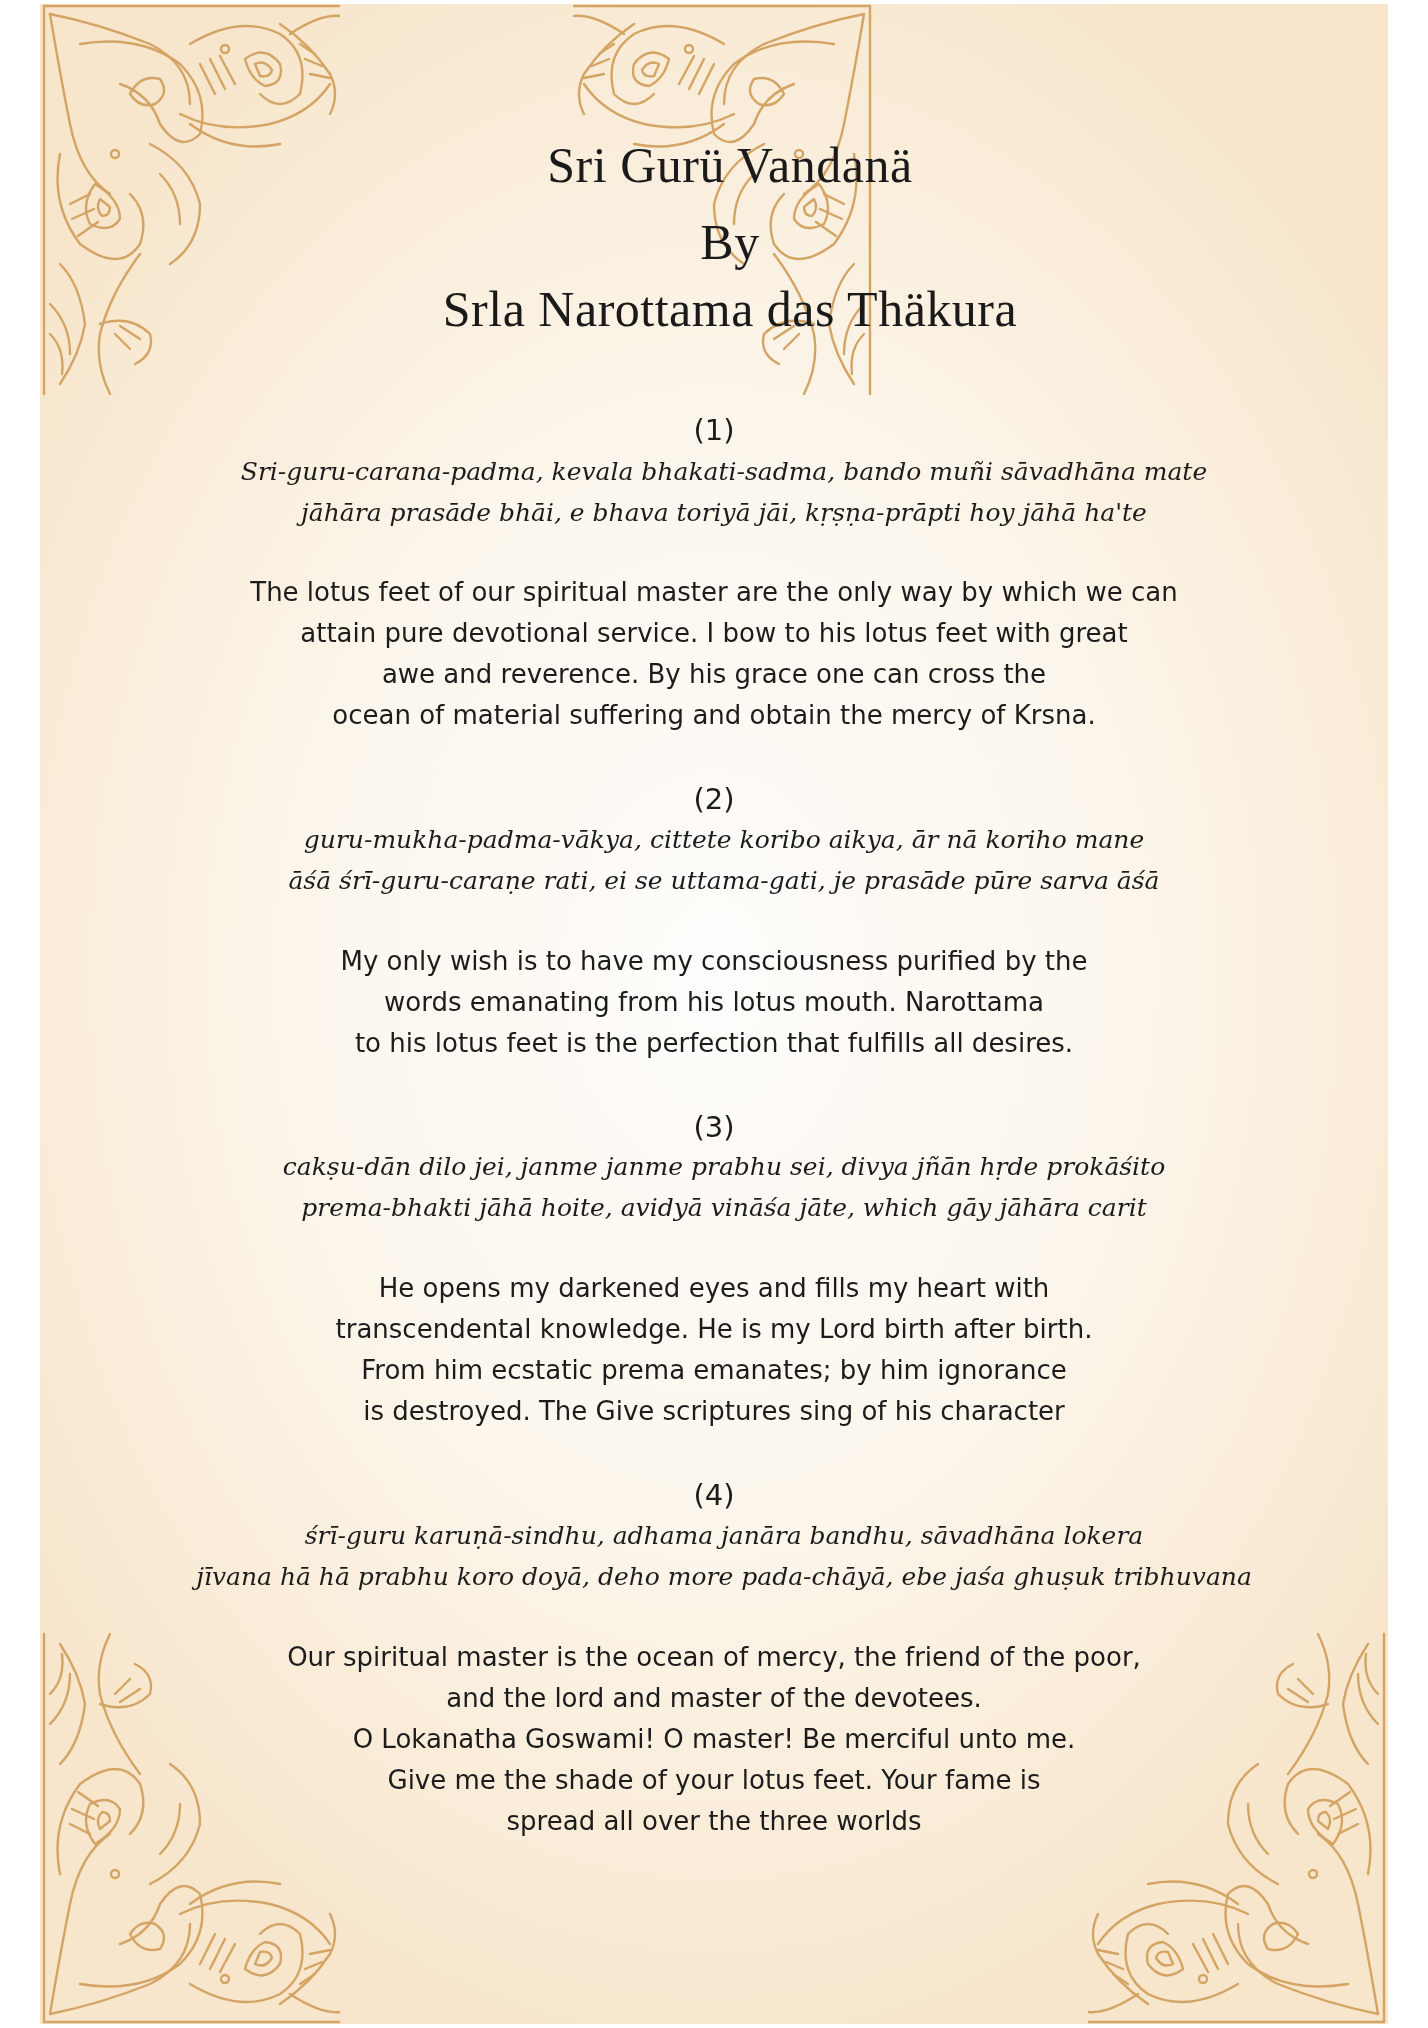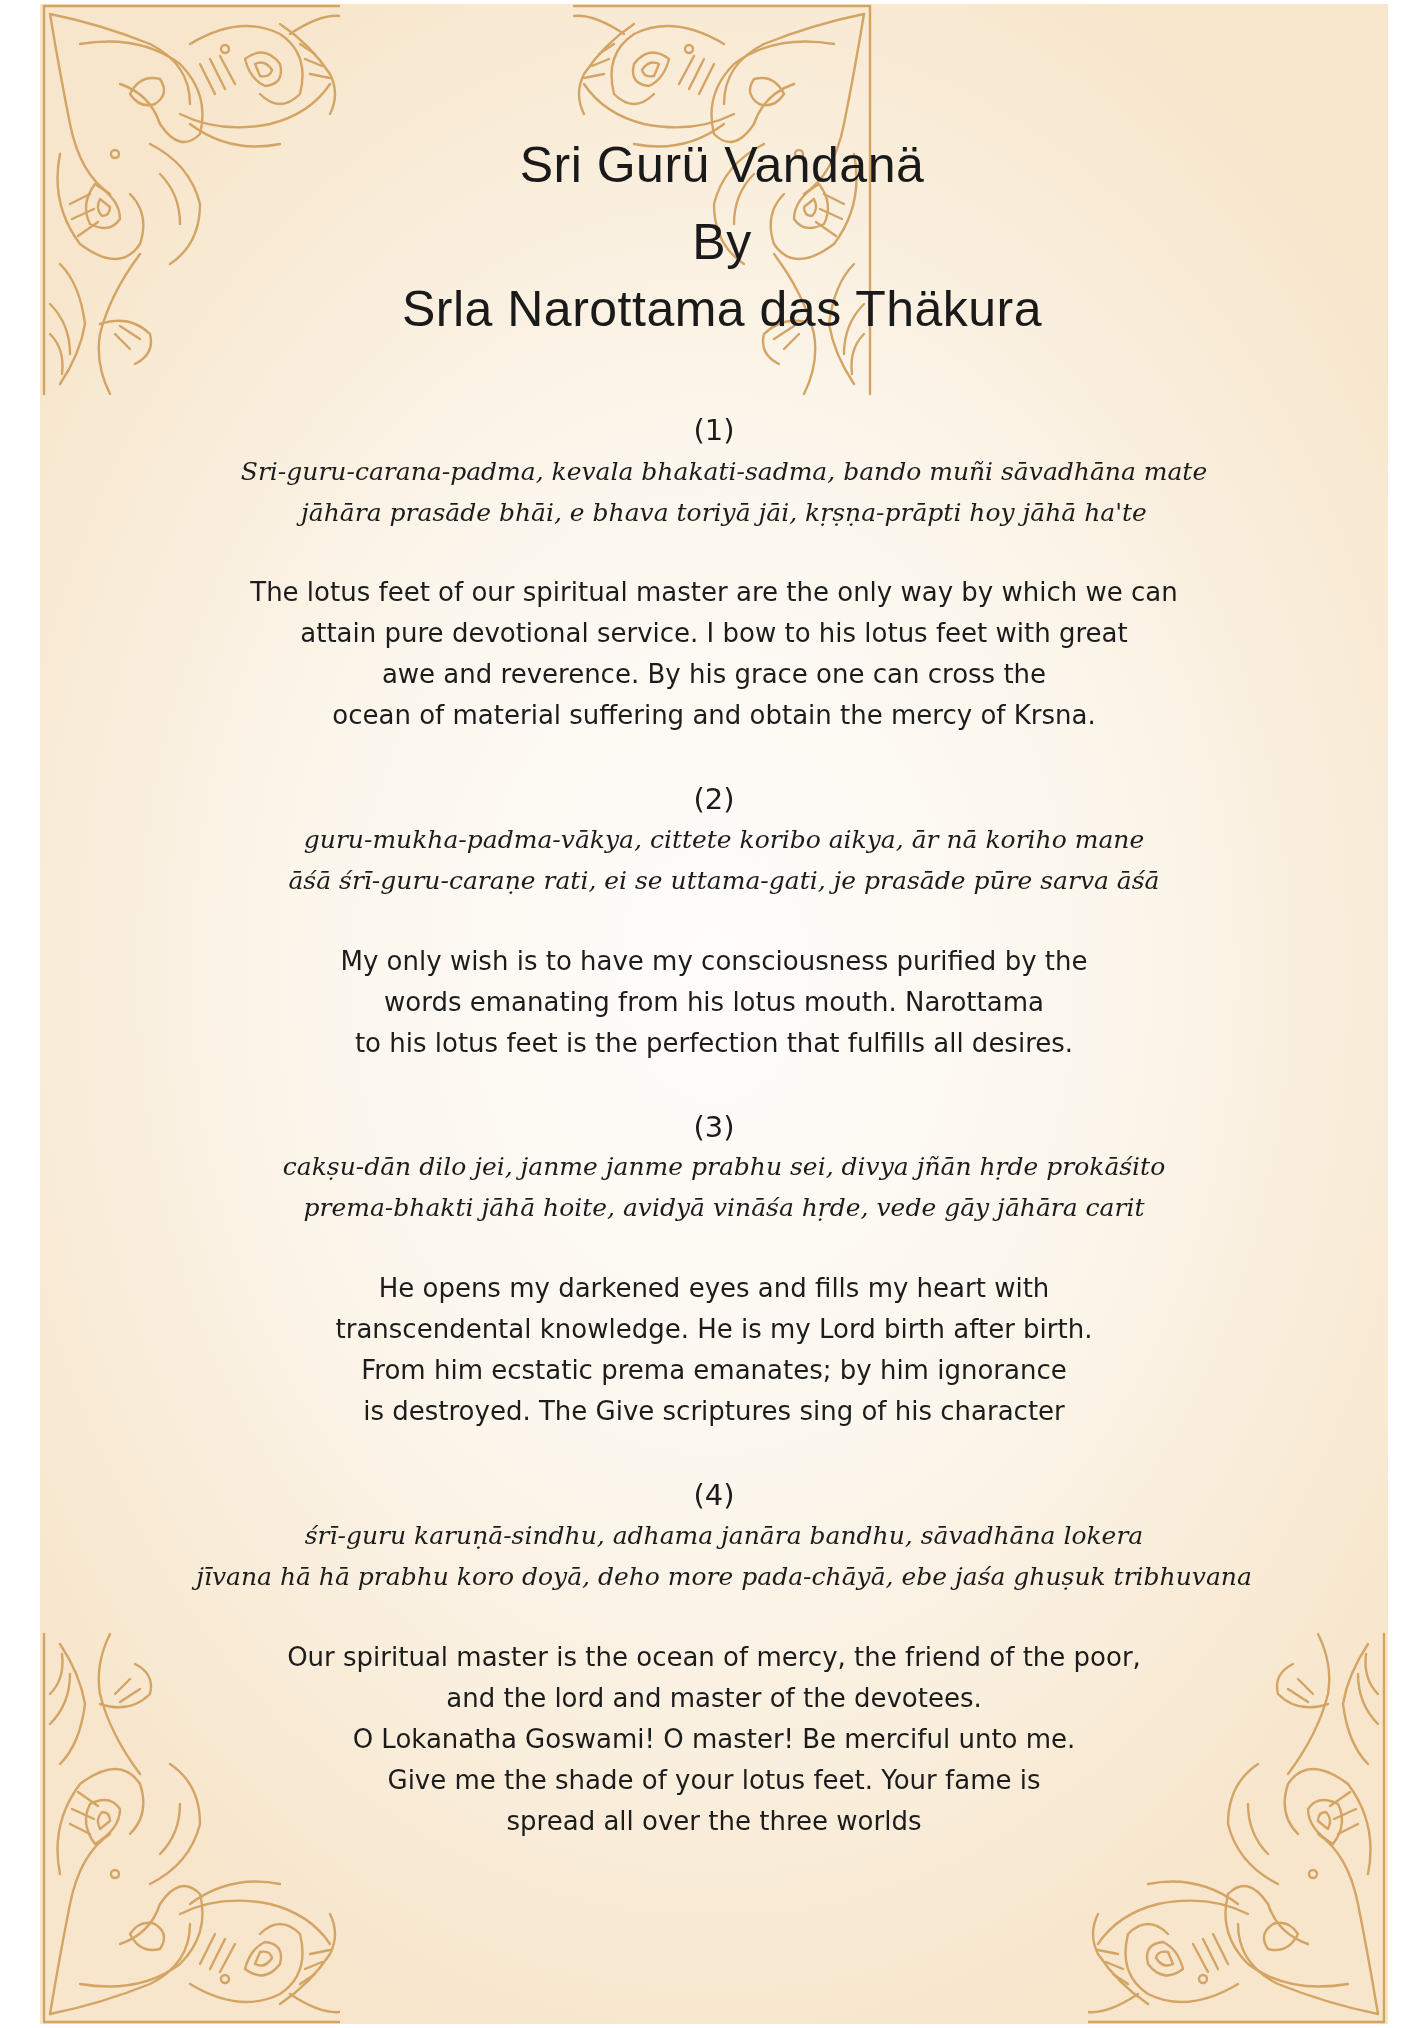--- a/index.html
+++ b/index.html
@@ -36,23 +36,23 @@
   .content {
     position: absolute;
     left: 0;
     top: 0;
     width: 1348px;
     text-align: center;
     color: #1a1a1a;
   }
   .title {
     position: absolute;
-    left: 8px;
+    left: 16px;
     width: 100%;
-    font-family: Liberation Sans, sans-serif;
+    font-family: Liberation Serif, serif;
     font-weight: 300;
     font-size: 50px;
     line-height: 1;
     letter-spacing: 0.5px;
   }
   .num, .eng {
     position: absolute;
     left: 0;
     width: 100%;
     font-family: "DejaVu Sans", sans-serif;
@@ -224,21 +224,21 @@
 
     <div class="num" style="top:781px">(2)</div>
     <div class="tr" style="top:823px">guru-mukha-padma-vākya, cittete koribo aikya, ār nā koriho mane</div>
     <div class="tr" style="top:864px">āśā śrī-guru-caraṇe rati, ei se uttama-gati, je prasāde pūre sarva āśā</div>
     <div class="eng" style="top:944px">My only wish is to have my consciousness purified by the</div>
     <div class="eng" style="top:985px">words emanating from his lotus mouth. Narottama</div>
     <div class="eng" style="top:1026px">to his lotus feet is the perfection that fulfills all desires.</div>
 
     <div class="num" style="top:1109px">(3)</div>
     <div class="tr" style="top:1150px">cakṣu-dān dilo jei, janme janme prabhu sei, divya jñān hṛde prokāśito</div>
-    <div class="tr" style="top:1191px">prema-bhakti jāhā hoite, avidyā vināśa hṛde, vede gāy jāhāra carit</div>
+    <div class="tr" style="top:1191px">prema-bhakti jāhā hoite, avidyā vināśa jāte, which gāy jāhāra carit</div>
     <div class="eng" style="top:1271px">He opens my darkened eyes and fills my heart with</div>
     <div class="eng" style="top:1312px">transcendental knowledge. He is my Lord birth after birth.</div>
     <div class="eng" style="top:1353px">From him ecstatic prema emanates; by him ignorance</div>
     <div class="eng" style="top:1394px">is destroyed. The Give scriptures sing of his character</div>
 
     <div class="num" style="top:1477px">(4)</div>
     <div class="tr" style="top:1519px">śrī-guru karuṇā-sindhu, adhama janāra bandhu, sāvadhāna lokera</div>
     <div class="tr" style="top:1560px">jīvana hā hā prabhu koro doyā, deho more pada-chāyā, ebe jaśa ghuṣuk tribhuvana</div>
     <div class="eng" style="top:1640px">Our spiritual master is the ocean of mercy, the friend of the poor,</div>
     <div class="eng" style="top:1681px">and the lord and master of the devotees.</div>

